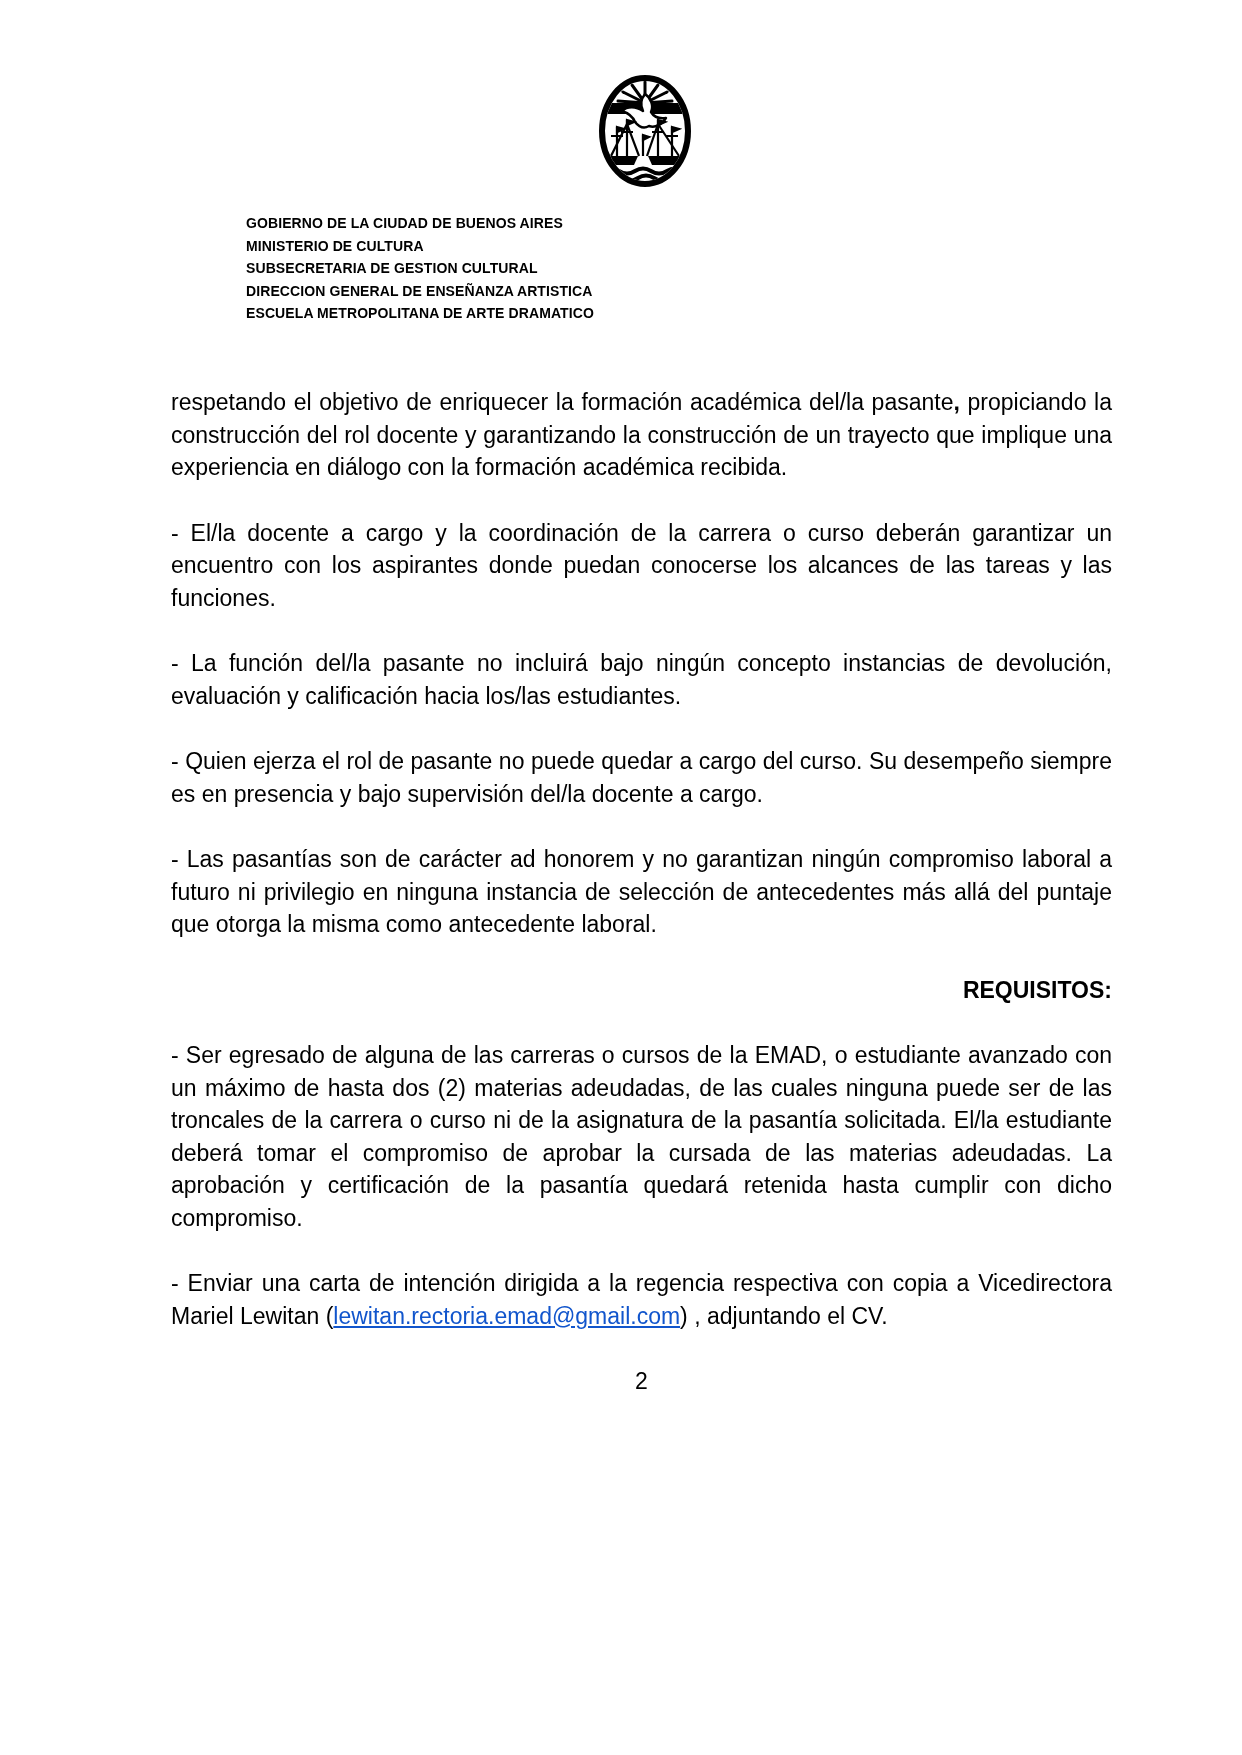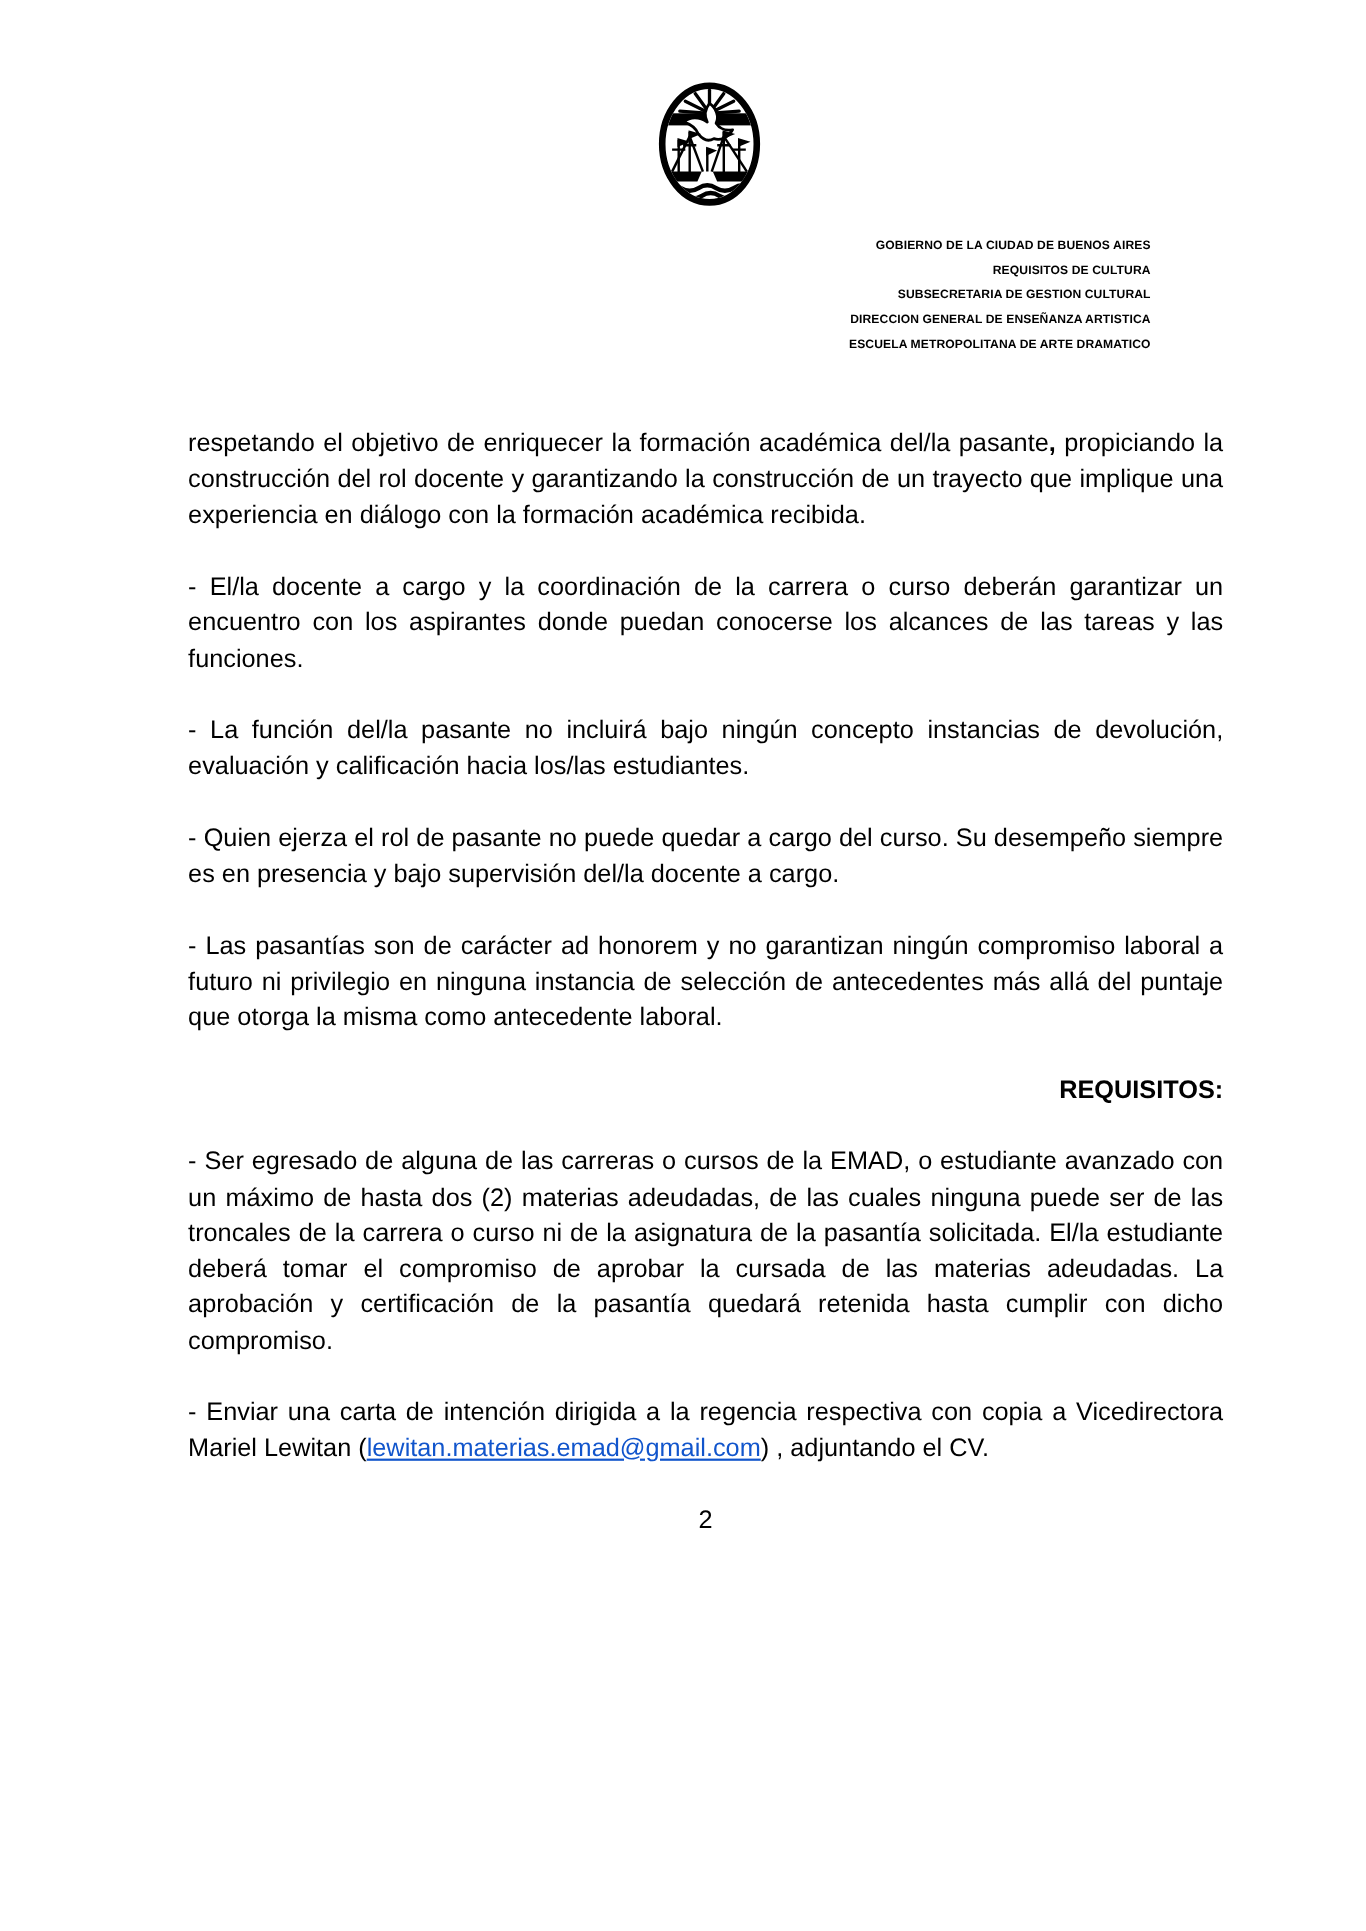--- a/index.html
+++ b/index.html
@@ -13,23 +13,23 @@
   }
   .logo-wrap {
     position: absolute;
     left: 597px; top: 72px;
     width: 96px; height: 118px;
   }
   .doc-header {
     position: absolute;
     top: 212px; left: 246px;
     width: 800px;
-    text-align: right;
+    text-align: left;
     font-weight: bold;
-    font-size: 11px;
+    font-size: 14px;
     line-height: 22.5px;
     letter-spacing: 0.1px;
     white-space: nowrap;
   }
   .doc-body {
     position: absolute;
     top: 386px; left: 171px;
     width: 941px;
     font-size: 23px;
     line-height: 32.5px;
@@ -109,30 +109,30 @@
         <path d="M6,99 Q14,94 22,99 T38,99 T54,99 T70,99 T86,99"></path>
         <path d="M9,106 Q17,101 25,106 T41,106 T57,106 T73,106"></path>
         <path d="M16,113 Q24,108 32,113 T48,113 T64,113"></path>
       </g>
     </g>
   </svg>
 </div>
 
 <div class="doc-header">
   <div>GOBIERNO DE LA CIUDAD DE BUENOS AIRES</div>
-  <div>REQUISITOS DE CULTURA</div>
+  <div>MINISTERIO DE CULTURA</div>
   <div>SUBSECRETARIA DE GESTION CULTURAL</div>
   <div>DIRECCION GENERAL DE ENSEÑANZA ARTISTICA</div>
   <div>ESCUELA METROPOLITANA DE ARTE DRAMATICO</div>
 </div>
 
 <div class="doc-body">
 
   <p class="doc-para"><span class="seg-normal">respetando el objetivo de enriquecer la formación académica del/la pasante</span><span class="seg-bold">,</span><span class="seg-normal"> propiciando la construcción del rol docente y garantizando la construcción de un trayecto que implique una experiencia en diálogo con la formación académica recibida.</span></p>
     <p class="doc-para"><span class="seg-normal">- El/la docente a cargo y la coordinación de la carrera o curso deberán garantizar un encuentro con los aspirantes donde puedan conocerse los alcances de las tareas y las funciones.</span></p>
     <p class="doc-para"><span class="seg-normal">- La función del/la pasante no incluirá bajo ningún concepto instancias de devolución, evaluación y calificación hacia los/las estudiantes.</span></p>
     <p class="doc-para"><span class="seg-normal">- Quien ejerza el rol de pasante no puede quedar a cargo del curso. Su desempeño siempre es en presencia y bajo supervisión del/la docente a cargo.</span></p>
     <p class="doc-para"><span class="seg-normal">- Las pasantías son de carácter ad honorem y no garantizan ningún compromiso laboral a futuro ni privilegio en ninguna instancia de selección de antecedentes más allá del puntaje que otorga la misma como antecedente laboral.</span></p>
     <p class="doc-para heading" style="margin-top: 8px;"><span class="seg-bold">REQUISITOS:</span></p>
     <p class="doc-para"><span class="seg-normal">- Ser egresado de alguna de las carreras o cursos de la EMAD, o estudiante avanzado con un máximo de hasta dos (2) materias adeudadas, de las cuales ninguna puede ser de las troncales de la carrera o curso ni de la asignatura de la pasantía solicitada. El/la estudiante deberá tomar el compromiso de aprobar la cursada de las materias adeudadas. La aprobación y certificación de la pasantía quedará retenida hasta cumplir con dicho compromiso.</span></p>
-    <p class="doc-para"><span class="seg-normal">- Enviar una carta de intención dirigida a la regencia respectiva con copia a Vicedirectora Mariel Lewitan (</span><a href="#" class="seg-link" style="color: rgb(17, 85, 204);">lewitan.materias.emad@gmail.com</a><span class="seg-normal">) , adjuntando el CV.</span></p>
+    <p class="doc-para"><span class="seg-normal">- Enviar una carta de intención dirigida a la regencia respectiva con copia a Vicedirectora Mariel Lewitan (</span><a href="#" class="seg-link" style="color: rgb(17, 85, 204);">lewitan.rectoria.emad@gmail.com</a><span class="seg-normal">) , adjuntando el CV.</span></p>
     <div class="page-number">2</div>
 </div>
 
 </body></html>

